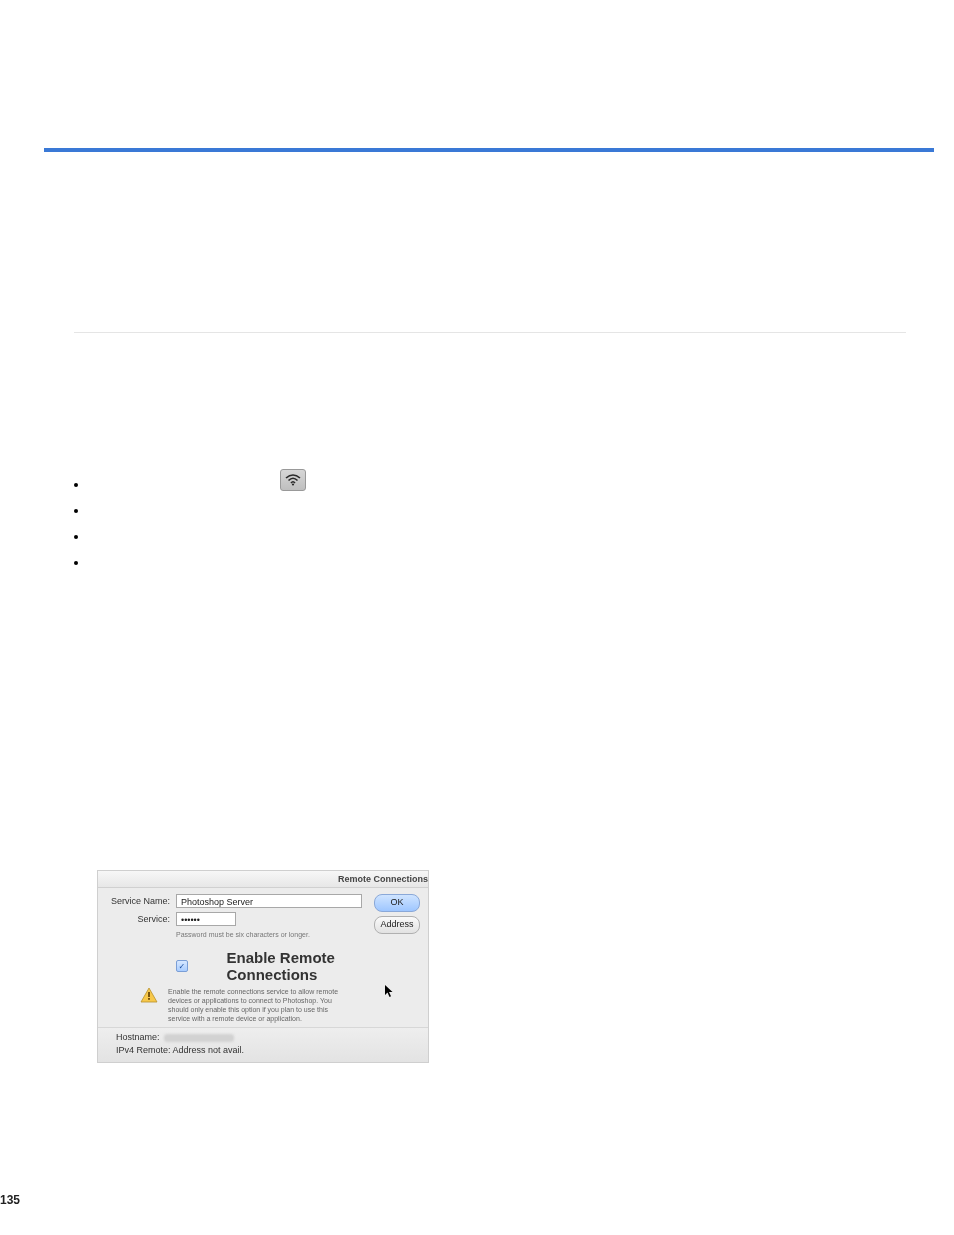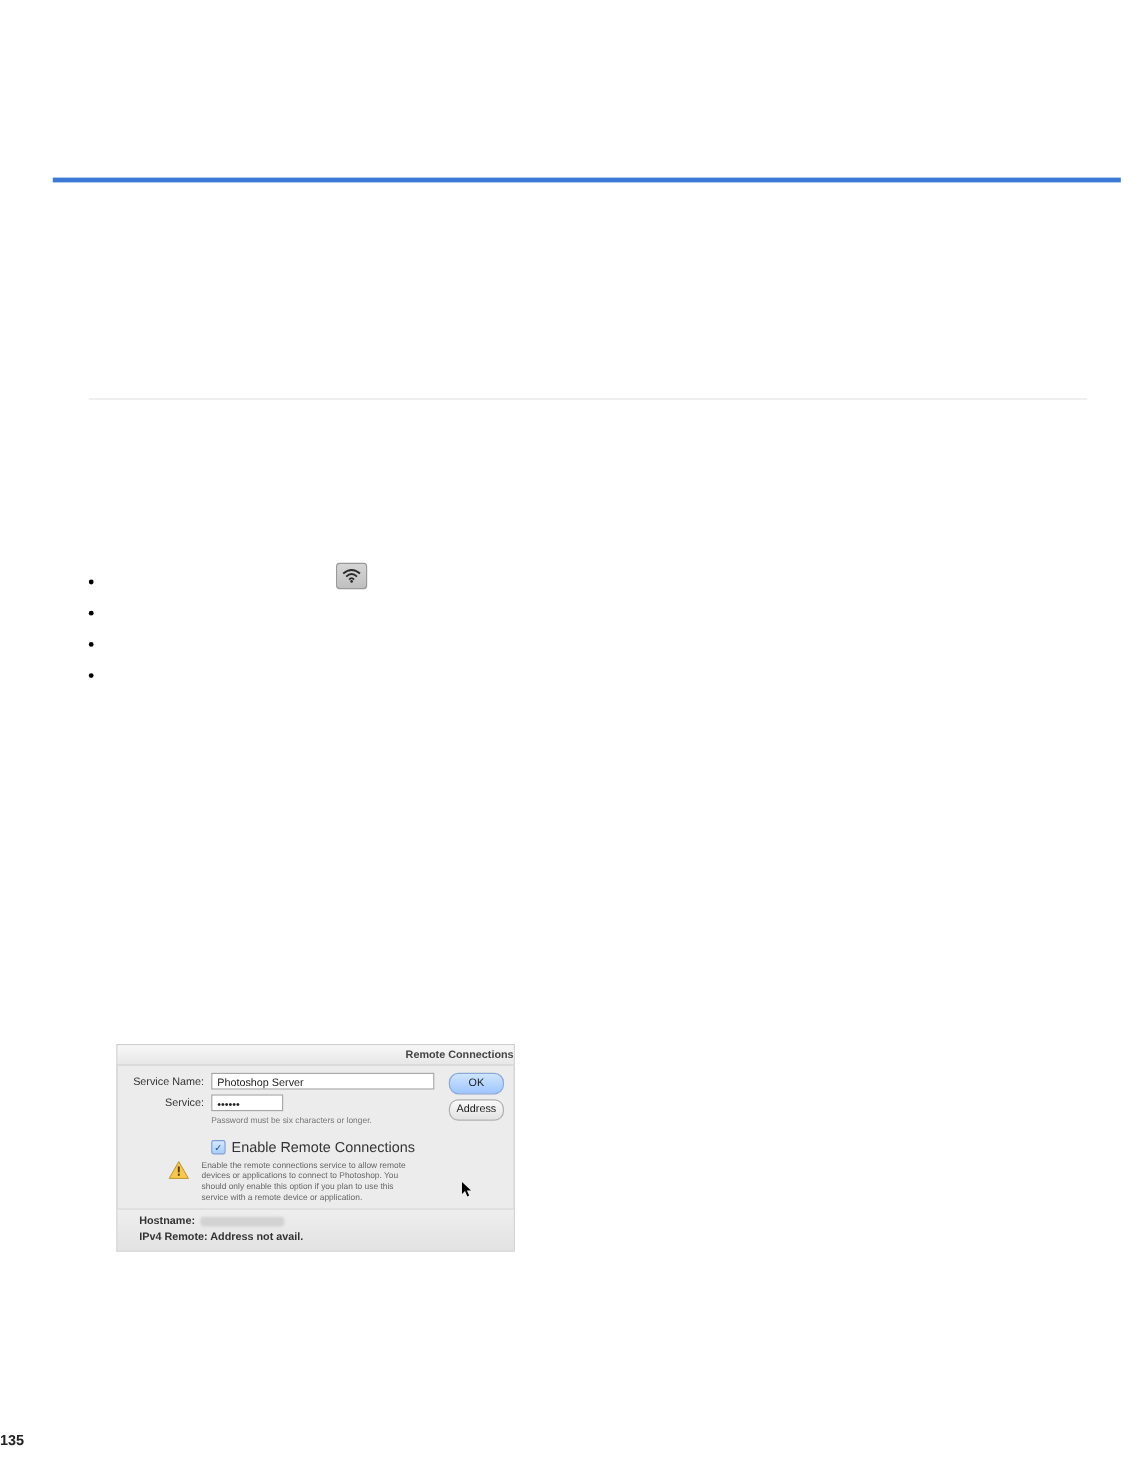--- a/index.html
+++ b/index.html
@@ -163,23 +163,24 @@
     background: linear-gradient(#d6e7ff, #a9cdff);
     border-radius: 2px;
     margin-right: 5px;
     display: flex;
     align-items: center;
     justify-content: center;
     font-size: 8px;
     color: #1a4fa0;
   }
   .chkrow .chktxt {
-    font-weight: 400;
-    font-size: 12px;
+    font-weight: 700;
+    font-size: 15px;
     color: #333;
+    margin-left: 34px;
   }
   .warnrow {
     display: flex;
     align-items: flex-start;
   }
   .warnrow .warnicon {
     margin-left: 34px;
     margin-right: 10px;
     width: 18px;
     height: 16px;
@@ -197,21 +198,20 @@
     left: 286px;
     font-size: 12px;
     color: #1a1a1a;
   }
   .dfooter {
     background: linear-gradient(#eeeeee, #e3e3e3);
     border-top: 1px solid #d7d7d7;
     padding: 3px 8px 5px 18px;
     font-size: 9px;
     color: #333;
-    font-weight: bold;
   }
   .dfooter .l { display: block; line-height: 13px; }
   .dfooter .blur {
     display: inline-block;
     width: 70px;
     height: 8px;
     background: #d2d2d2;
     border-radius: 3px;
     filter: blur(1px);
     vertical-align: middle;

